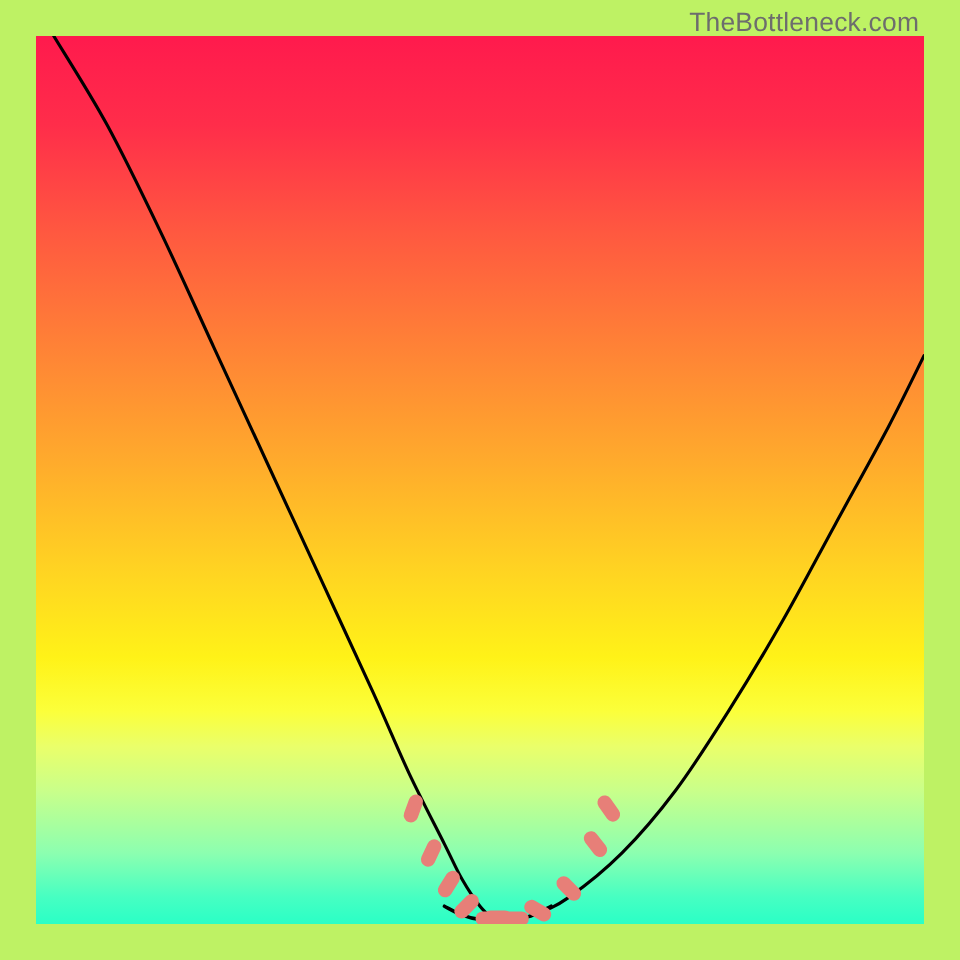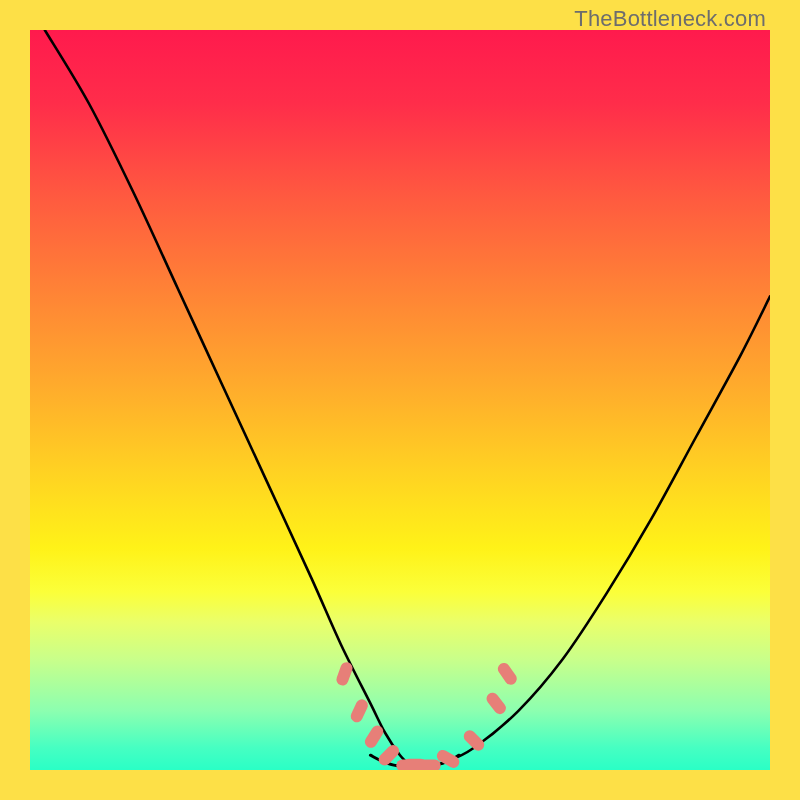--- a/index.html
+++ b/index.html
@@ -1,20 +1,20 @@
 <!DOCTYPE html>
 <html><head>
 <meta charset="utf-8">
 <style>
   * { margin: 0; padding: 0; box-sizing: border-box; }
   html, body { width: 800px; height: 800px; overflow: hidden; background: #000; }
   .outer {
     width: 800px;
     height: 800px;
-    background: #fde047;
+    background: #bef264;
     position: relative;
   }
   .plot-area {
     position: absolute;
     left: 30px;
     top: 30px;
     width: 740px;
     height: 740px;
     background: linear-gradient(to bottom,
       #ff1a4d 0%,

